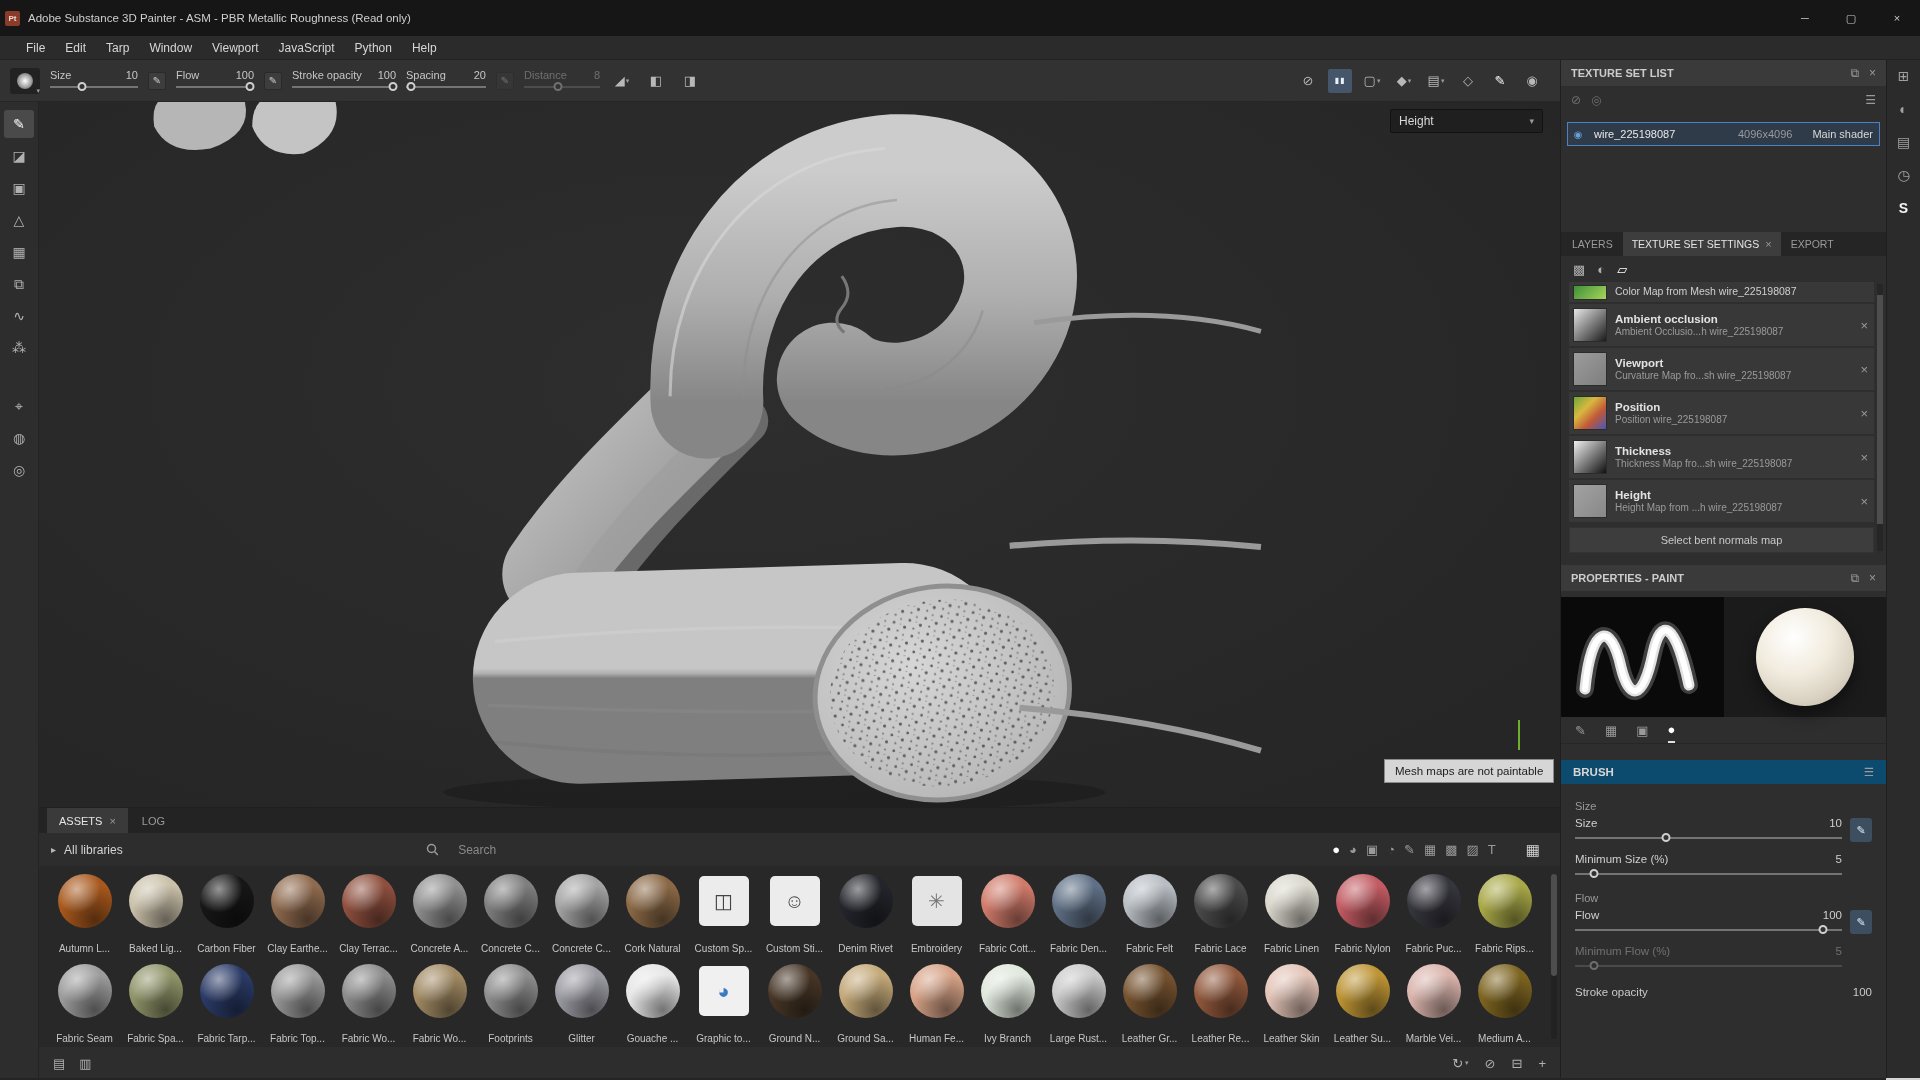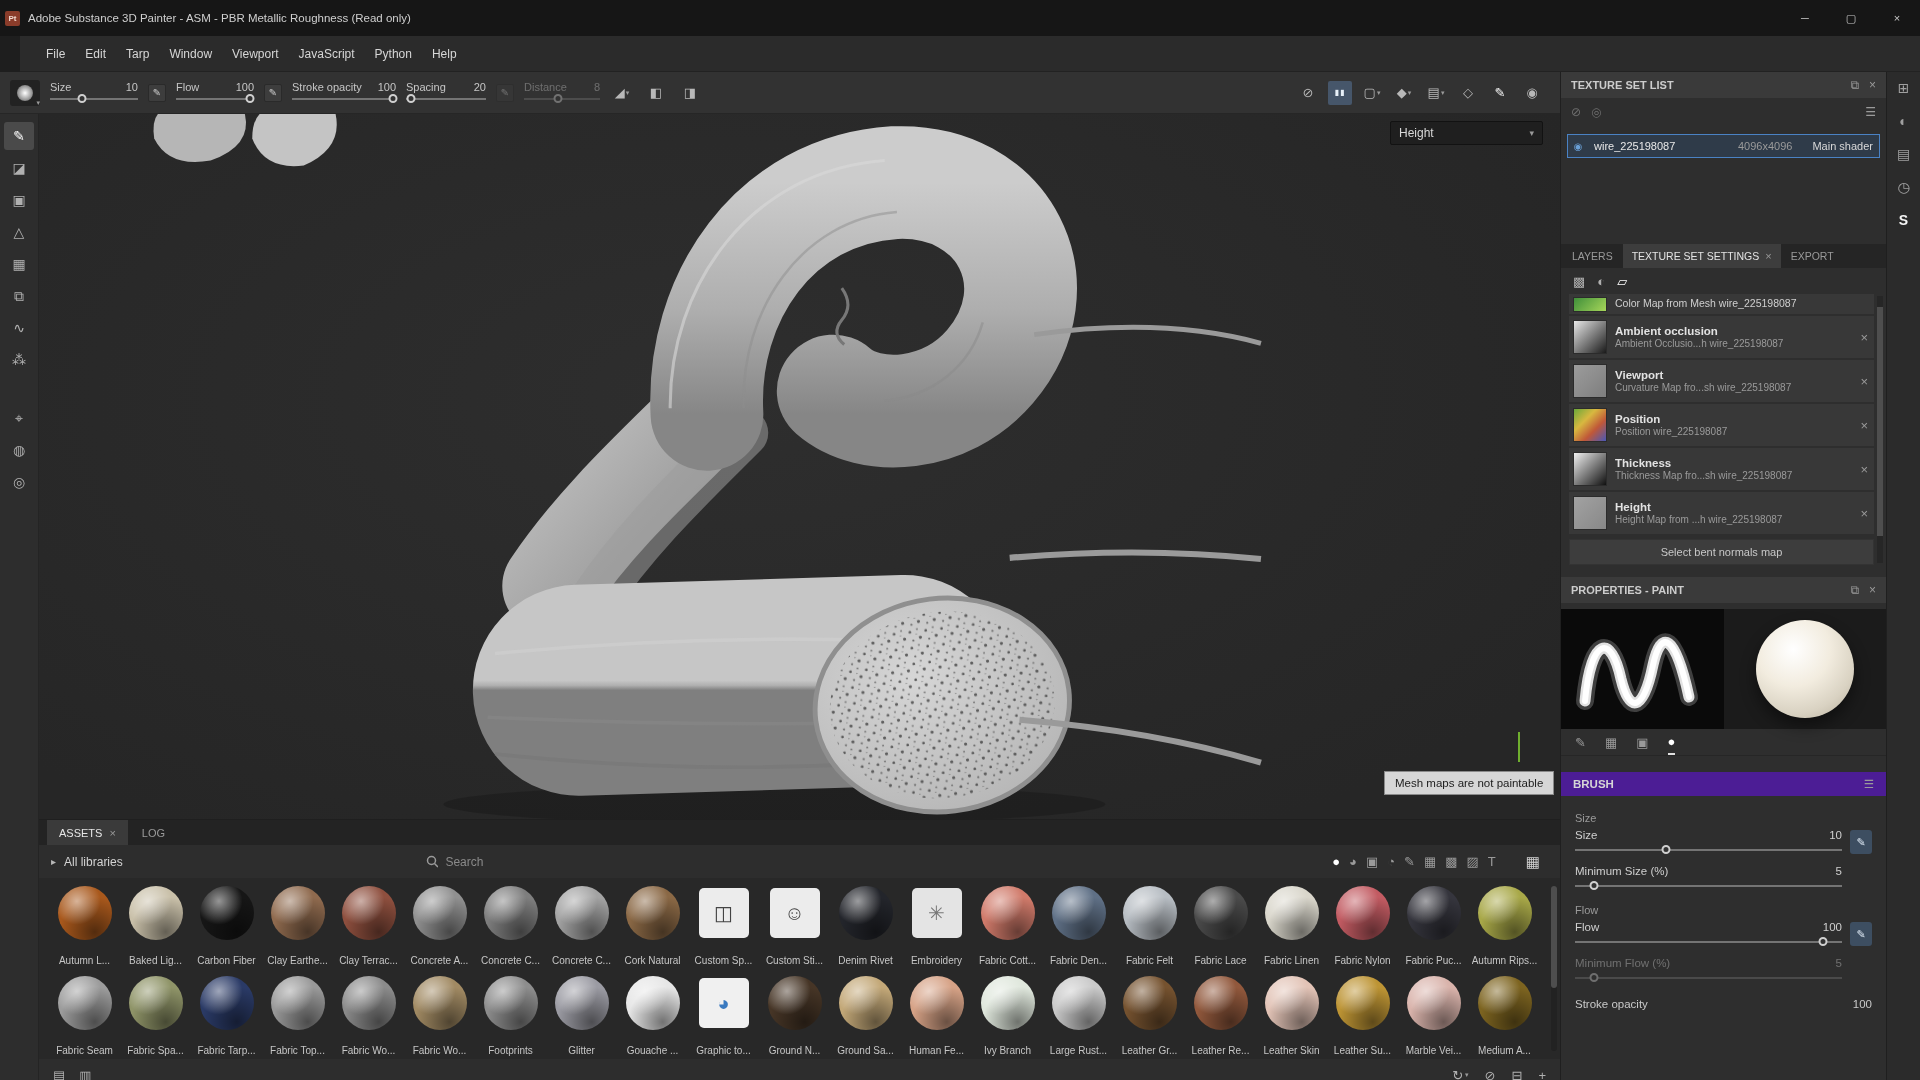--- a/index.html
+++ b/index.html
@@ -7,21 +7,21 @@
 body{background:#1e1e1e;font-family:"Liberation Sans","DejaVu Sans",sans-serif;font-size:12px;color:#ccc;}
 
 
 .titlebar{height:36px;background:#161616;display:flex;align-items:center;gap:8px;padding-left:5px;}
 .app-icon{width:15px;height:15px;background:#8a3c2a;color:#f0d9d0;font-size:8px;font-weight:bold;display:flex;align-items:center;justify-content:center;border-radius:2px;flex:none;}
 .title{font-size:11.5px;color:#cfcfcf;}
 .win-controls{margin-left:auto;display:flex;height:100%;}
 .wbtn{width:46px;display:flex;align-items:center;justify-content:center;color:#c8c8c8;font-size:11px;}
 
 
-.menubar{height:36px;background:#2b2b2b;display:flex;align-items:center;padding-left:16px;border-bottom:1px solid #222;margin-left:20px;}
+.menubar{height:24px;background:#2b2b2b;display:flex;align-items:center;padding-left:16px;border-bottom:1px solid #222;}
 .menu-item{padding:4px 10px;color:#d6d6d6;font-size:12px;}
 
 
 .content-row{display:flex;height:1018px;}
 .left-col{width:1560px;display:flex;flex-direction:column;flex:none;}
 .workrow{display:flex;height:976px;}
 .center-col{width:1521px;display:flex;flex-direction:column;}
 
 
 .toolbar{height:42px;background:#323232;display:flex;align-items:center;gap:10px;padding:0 10px;border-bottom:1px solid #262626;flex:none;}
@@ -57,21 +57,21 @@
 
 
 .assets{height:271px;background:#2d2d2d;border-top:1px solid #1f1f1f;display:flex;flex-direction:column;flex:none;}
 .assets-tabs{height:25px;background:#232323;display:flex;align-items:stretch;padding-left:8px;gap:2px;flex:none;}
 .atab{display:flex;align-items:center;gap:7px;padding:0 12px;font-size:11px;color:#9a9a9a;}
 .atab.active{background:#3a3a3a;color:#e6e6e6;}
 .tab-x{color:#9a9a9a;font-size:11px;}
 .assets-toolbar{height:33px;display:flex;align-items:center;padding:0 12px;gap:8px;flex:none;}
 .lib-chevron{color:#b8b8b8;font-size:10px;}
 .lib-label{color:#d4d4d4;font-size:12px;}
-.search{display:flex;align-items:center;gap:7px;margin-left:295px;width:735px;}
+.search{display:flex;align-items:center;gap:20px;margin-left:295px;width:735px;}
 .search input{background:transparent;border:none;outline:none;color:#d0d0d0;font-size:12px;width:100%;font-family:inherit;}
 .search input::placeholder{color:#8a8a8a;}
 .filters{display:flex;align-items:center;gap:9px;margin-left:auto;}
 .ficon{color:#9a9a9a;font-size:13px;}
 .ficon.active{color:#fff;}
 .bigg{color:#d0d0d0;font-size:15px;margin-left:22px;margin-right:8px;}
 .assets-grid{height:181px;background:#282828;position:relative;padding:8px 10px 0;display:flex;flex-direction:column;gap:10px;overflow:hidden;flex:none;}
 .arow{display:flex;}
 .aitem{width:71px;display:flex;flex-direction:column;align-items:center;flex:none;}
 .aball{width:54px;height:54px;border-radius:50%;}
@@ -115,21 +115,21 @@
 .mm-btn{height:26px;margin-top:5px;background:#3d3d3d;border:1px solid #333;display:flex;align-items:center;justify-content:center;font-size:11px;color:#c8c8c8;}
 .mm-scroll{position:absolute;right:3px;top:2px;bottom:2px;width:6px;background:#262626;}
 .mm-scroll .thumb{position:absolute;top:4%;width:100%;height:86%;background:#4e4e4e;}
 .preview{height:120px;display:flex;margin-top:6px;flex:none;}
 .stroke-box{width:163px;background:#0a0a0a;flex:none;}
 .stroke-box svg{width:100%;height:100%;display:block;}
 .sphere-box{flex:1;background:#1b1b1b;display:flex;align-items:center;justify-content:center;}
 .psphere{width:98px;height:98px;border-radius:50%;background:radial-gradient(circle at 38% 30%,#ffffff,#f2ecdf 40%,#d9d2c2 70%,#b2a996);box-shadow:0 8px 16px rgba(0,0,0,.45);}
 .pv-icons{height:27px;display:flex;align-items:center;gap:19px;padding:0 14px;color:#9a9a9a;font-size:13px;border-bottom:1px solid #262626;flex:none;}
 .pv-icons .on{color:#fff;border-bottom:2px solid #e0e0e0;height:100%;display:flex;align-items:center;}
-.brush-header{height:24px;margin-top:16px;background:#4c1d95;display:flex;align-items:center;justify-content:space-between;padding:0 12px;font-size:11.5px;font-weight:bold;color:#d6d6d6;flex:none;gap:40px;}
+.brush-header{height:24px;margin-top:16px;background:#0c4a6e;display:flex;align-items:center;justify-content:space-between;padding:0 12px;font-size:11.5px;font-weight:bold;color:#d6d6d6;flex:none;gap:40px;}
 .brush-header .bh-menu{font-weight:normal;color:#9a9a9a;}
 .props-body{padding:4px 14px 0;flex:1;overflow:hidden;}
 .group-label{font-size:11px;color:#9a9a9a;margin:12px 0 4px;}
 .group-row{display:flex;justify-content:space-between;font-size:11.5px;color:#c9c9c9;margin-top:14px;}
 .ctl{display:flex;gap:8px;margin-bottom:8px;}
 .ctl-main{flex:1;}
 .ctl-row{display:flex;justify-content:space-between;font-size:11.5px;color:#cfcfcf;line-height:15px;}
 .ctl .slider{margin-top:2px;}
 .pen-btn{width:22px;height:24px;background:#3d4e61;border-radius:3px;color:#dbe6f2;font-size:11px;display:flex;align-items:center;justify-content:center;align-self:center;flex:none;}
 .pen-spacer{width:22px;flex:none;}
@@ -439,21 +439,21 @@
                 <div class="aitem">
                   <div class="aball" style="background: radial-gradient(circle at 35% 28%, rgba(255, 255, 255, 0.55), rgba(255, 255, 255, 0) 45%), radial-gradient(circle at 68% 85%, rgba(0, 0, 0, 0.5), rgba(0, 0, 0, 0) 60%), rgb(194, 91, 98);"></div>
                   <div class="albl">Fabric Nylon</div>
                 </div>
                 <div class="aitem">
                   <div class="aball" style="background: radial-gradient(circle at 35% 28%, rgba(255, 255, 255, 0.55), rgba(255, 255, 255, 0) 45%), radial-gradient(circle at 68% 85%, rgba(0, 0, 0, 0.5), rgba(0, 0, 0, 0) 60%), rgb(53, 53, 61);"></div>
                   <div class="albl">Fabric Puc...</div>
                 </div>
                 <div class="aitem">
                   <div class="aball" style="background: radial-gradient(circle at 35% 28%, rgba(255, 255, 255, 0.55), rgba(255, 255, 255, 0) 45%), radial-gradient(circle at 68% 85%, rgba(0, 0, 0, 0.5), rgba(0, 0, 0, 0) 60%), rgb(168, 168, 72);"></div>
-                  <div class="albl">Autumn Rips...</div>
+                  <div class="albl">Fabric Rips...</div>
                 </div>
               </div>
             <div class="arow">
                 <div class="aitem">
                   <div class="aball" style="background: radial-gradient(circle at 35% 28%, rgba(255, 255, 255, 0.55), rgba(255, 255, 255, 0) 45%), radial-gradient(circle at 68% 85%, rgba(0, 0, 0, 0.5), rgba(0, 0, 0, 0) 60%), rgb(156, 156, 156);"></div>
                   <div class="albl">Fabric Seam</div>
                 </div>
                 <div class="aitem">
                   <div class="aball" style="background: radial-gradient(circle at 35% 28%, rgba(255, 255, 255, 0.55), rgba(255, 255, 255, 0) 45%), radial-gradient(circle at 68% 85%, rgba(0, 0, 0, 0.5), rgba(0, 0, 0, 0) 60%), rgb(143, 148, 104);"></div>
                   <div class="albl">Fabric Spa...</div>

